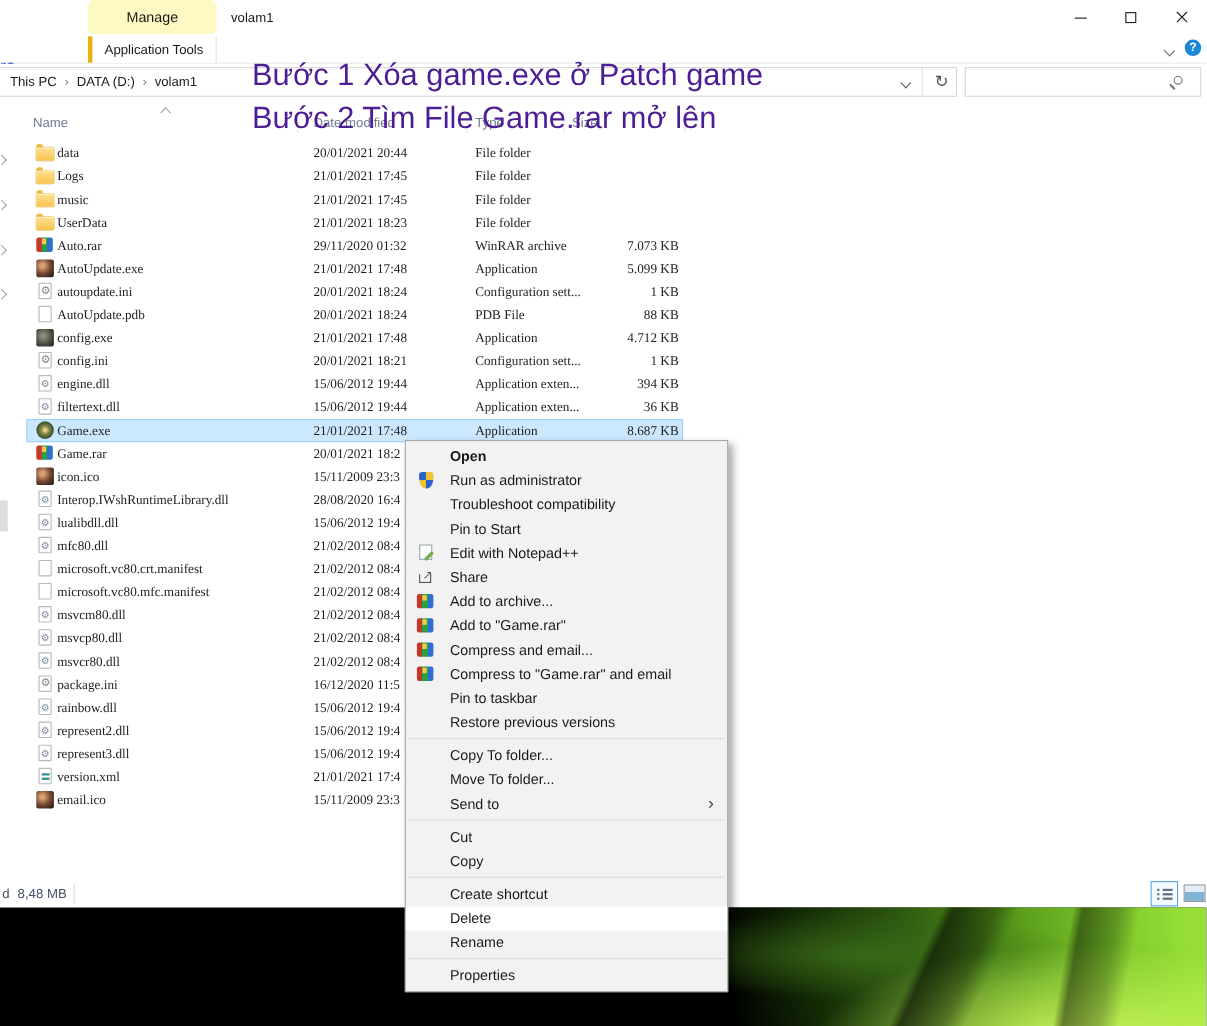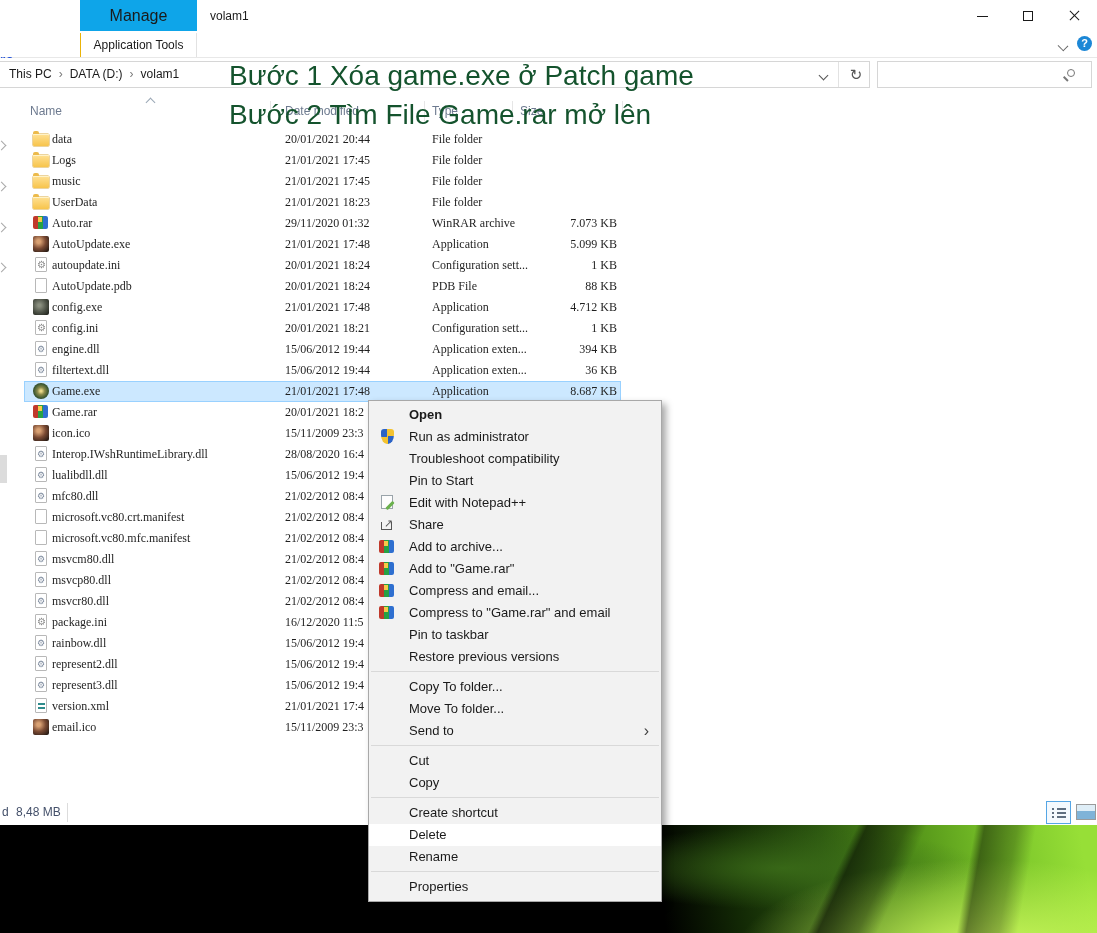--- a/index.html
+++ b/index.html
@@ -2,37 +2,37 @@
 <html><head>
 <meta charset="utf-8">
 <style>
   * { margin:0; padding:0; box-sizing:border-box; }
   html,body { width:1097px; height:933px; overflow:hidden; }
   body { font-family:"Liberation Sans", sans-serif; background:#fff; position:relative; }
   .screen { position:relative; width:1097px; height:933px; background:#fff; overflow:hidden; }
 
   
   .titlebar { position:absolute; left:0; top:0; width:1097px; height:33px; background:#fff; }
-  .manage-tab { position:absolute; left:80px; top:0; width:117px; height:31px; background:#0ea5e9;
-                text-align:center; line-height:31px; font-size:16px; color:#1a1a1a; }
+  .manage-tab { position:absolute; left:80px; top:0; width:117px; height:31px; background:#fef9c3;
+                text-align:center; line-height:31px; font-size:13px; color:#1a1a1a;border-radius:6px; }
   .win-title { position:absolute; left:210px; top:9px; font-size:12px; color:#1a1a1a; }
   .win-controls { position:absolute; right:0; top:0; height:32px; display:flex; }
   .wbtn { width:46px; height:32px; position:relative; background:#fff; }
   .wbtn .bar { position:absolute; left:18px; top:16px; width:11px; height:1px; background:#1a1a1a; }
   .wbtn .sq  { position:absolute; left:18px; top:11px; width:10px; height:10px; border:1px solid #1a1a1a; }
   .wbtn .x1, .wbtn .x2 { position:absolute; left:17px; top:15px; width:13px; height:1px; background:#1a1a1a; }
   .wbtn .x1 { transform:rotate(45deg);} .wbtn .x2 { transform:rotate(-45deg);}
 
   
   .ribbonrow { position:absolute; left:0; top:33px; width:1097px; height:25px; background:#fff; border-bottom:1px solid #e8e8e8; }
   .rtab { position:absolute; top:16px; height:24px; line-height:24px; font-size:16px; color:#1d4ed8; }
   .rtab.share { left:0; width:14px; overflow:hidden; }
   .rtab.view { left:33px;margin-top:8px; }
   .apptools { position:absolute; left:80px; top:0; width:117px; height:24px; text-align:center; line-height:24px;
-              font-size:12px; color:#1a1a1a; border-left:1px solid #eab308; border-right:1px solid #e2e2e2; background:#fff; }
+              font-size:12px; color:#1a1a1a; border-left:4px solid #eab308; border-right:1px solid #e2e2e2; background:#fff; }
   .ribbon-chev { position:absolute; left:1059px; top:42px; width:8px; height:8px;
                  border-right:1.3px solid #666; border-bottom:1.3px solid #666; transform:rotate(45deg) scale(1,0.9); }
   .help-circ { position:absolute; left:1077px; top:36px; width:15px; height:15px; border-radius:50%;
                background:#1c87d6; color:#fff; font-size:11px; font-weight:bold; text-align:center; line-height:15px; }
 
   
   .toolbar { position:absolute; left:0; top:58px; width:1097px; height:34px; background:#fff;padding-left:29px; }
   .addrbox { position:absolute; left:-6px; top:3px; width:876px; height:27px; border:1px solid #d6d6d6; background:#fff; }
   .breadcrumb { position:absolute; left:9px; top:3px; height:27px; line-height:27px; font-size:12px; color:#1a1a1a; white-space:nowrap; }
   .bc-sep { color:#7b7b7b; margin:0 7px; font-size:12px; }
@@ -98,21 +98,21 @@
   .grass { position:absolute; left:648px; top:0; right:0; bottom:0;
            background:linear-gradient(80deg,#000 4%,#122805 20%,#2c5710 40%,#549419 60%,#7cc62a 80%,#97df37 96%); }
   .grass::before { content:''; position:absolute; inset:0;
            background:radial-gradient(ellipse at 74% 120%, rgba(215,255,100,.95) 0%, rgba(215,255,100,0) 52%),
                       radial-gradient(ellipse at 30% 40%, rgba(60,110,25,.85) 0%, rgba(60,110,25,0) 45%); }
   .grass::after { content:''; position:absolute; inset:0;
            background:linear-gradient(115deg, transparent 42%, rgba(0,0,0,.55) 44%, rgba(0,0,0,.3) 52%, transparent 56%),
                       linear-gradient(100deg, transparent 70%, rgba(0,0,0,.45) 72%, rgba(0,0,0,.25) 79%, transparent 83%); }
 
   
-  .annotation { position:absolute; left:229px; top:48px; z-index:40; color:#14532d; font-size:28px; line-height:39px; white-space:nowrap;margin-top:8px; }
+  .annotation { position:absolute; left:229px; top:48px; z-index:40; color:#4c1d95; font-size:28px; line-height:39px; white-space:nowrap; }
 
   
   .ctxmenu { position:absolute; left:368px; top:400px; width:294px; background:#f2f2f2;
              border:1px solid #a8a8a8; box-shadow:4px 4px 7px rgba(0,0,0,.35); z-index:50; padding:3px 0; }
   .mi { position:relative; height:22px; line-height:22px; font-size:13px; color:#1a1a1a; padding-left:40px; white-space:nowrap; }
   .mi.hover { background:#fff; }
   .mi.default .mlabel { font-weight:bold; }
   .mi.sep { height:1px; padding:0; margin:3px 2px 4px 2px; background:#d9d9d9; }
   .sub { position:absolute; right:12px; top:0; line-height:22px; font-size:16px; color:#444; }
   .mic { position:absolute; left:10px; top:3px; width:16px; height:16px; }

